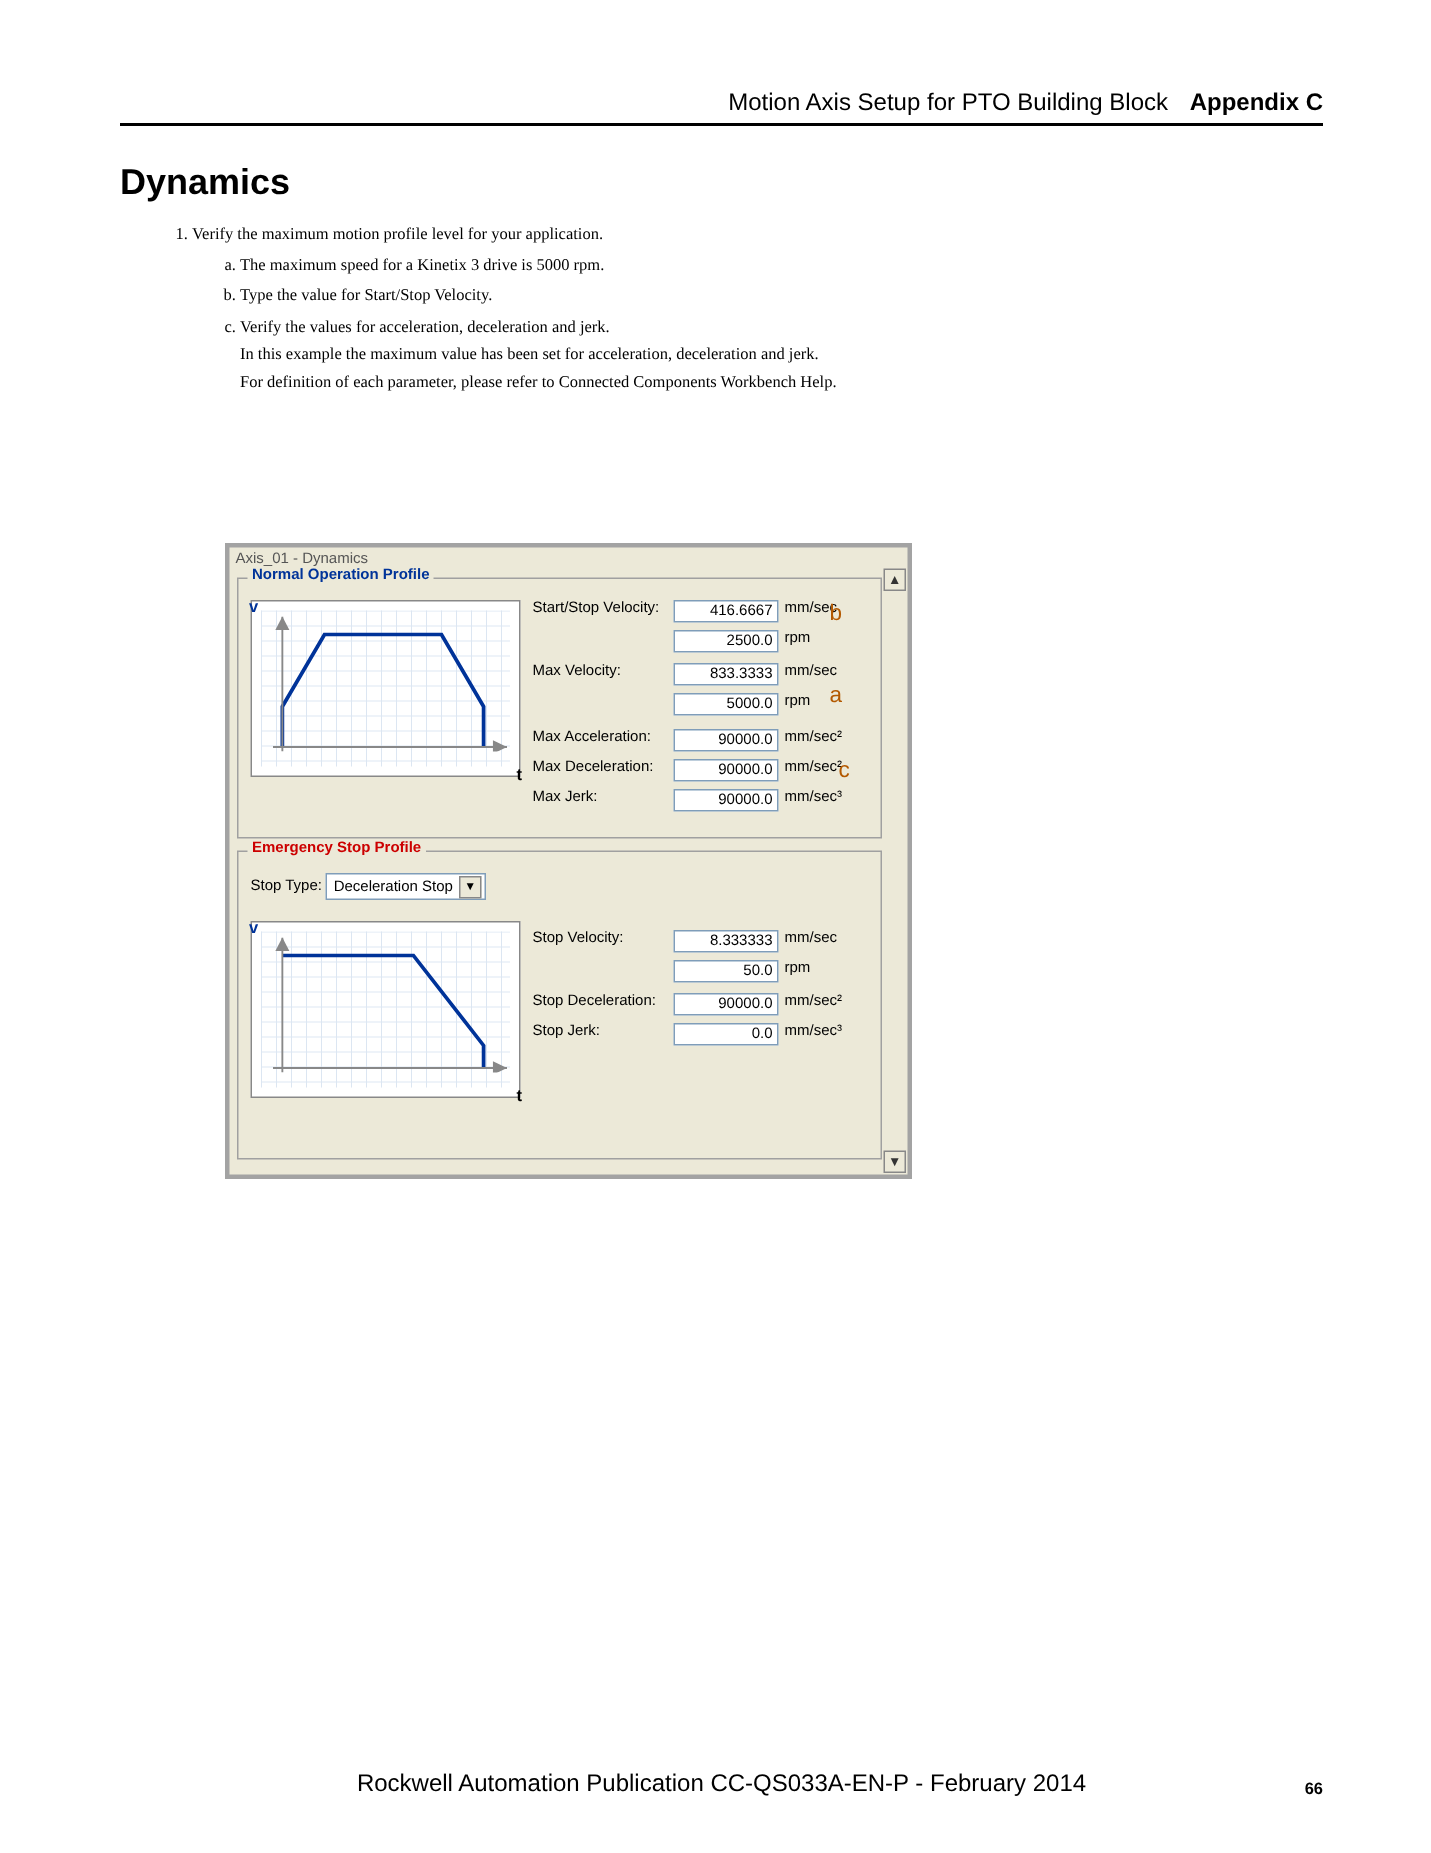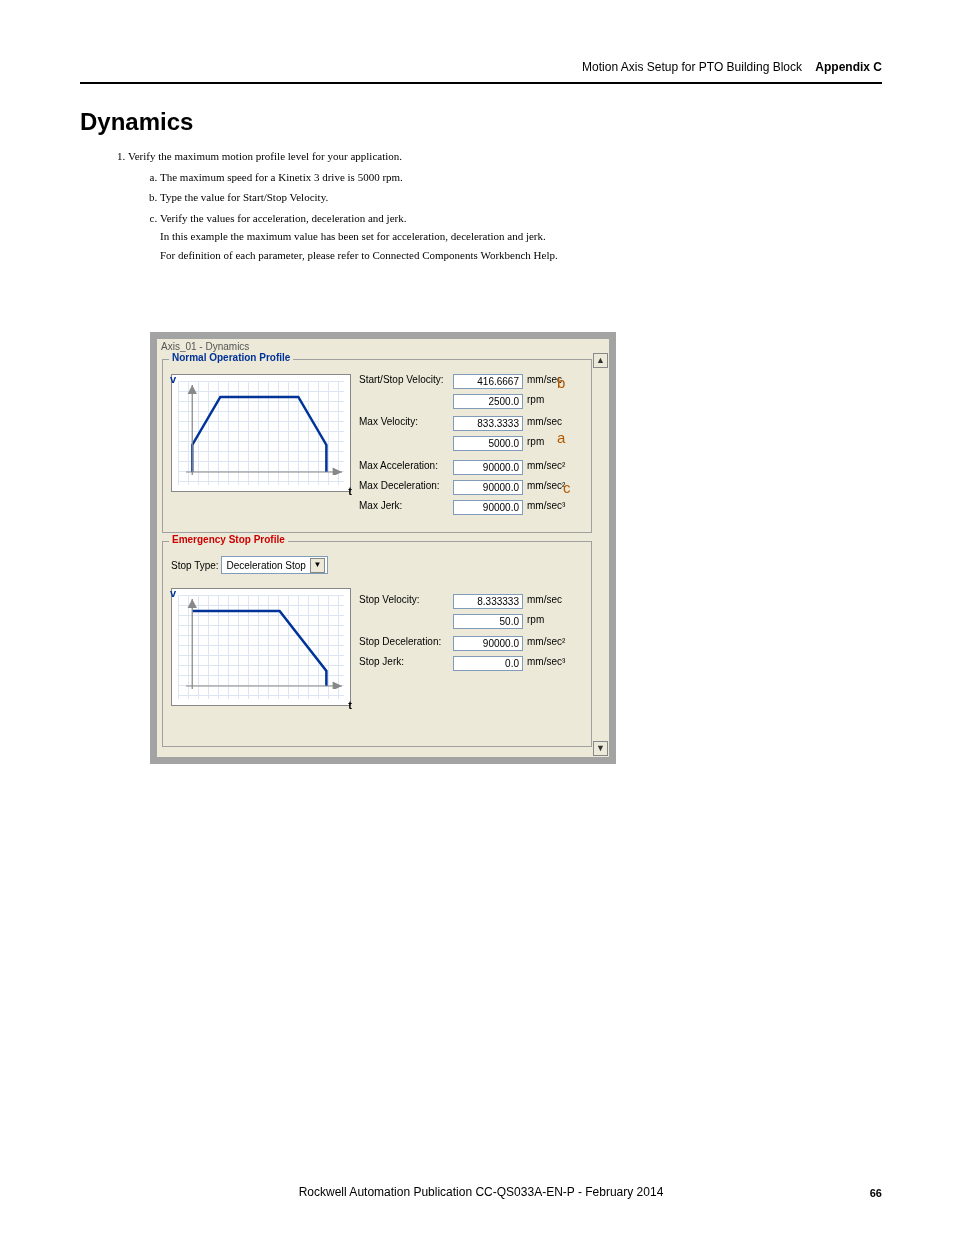--- a/index.html
+++ b/index.html
@@ -9,21 +9,21 @@
     font-family: Georgia, 'Times New Roman', serif;
     color: #000;
     background: #fff;
     position: relative;
   }
   .header-row {
     position: absolute;
     top: 60px;
     left: 80px; right: 72px;
     font-family: Arial, Helvetica, sans-serif;
-    font-size: 12px;
+    font-size: 16px;
     text-align: right;
     padding-bottom: 6px;
   }
   .header-title { font-weight: normal; }
   .header-appendix { font-weight: bold; margin-left: 10px; }
   .header-rule {
     position: absolute;
     top: 82px;
     left: 80px; right: 72px;
     border-top: 2px solid #000;
@@ -43,24 +43,24 @@
     font-size: 11px;
     line-height: 1.5;
   }
   ol.main { list-style: decimal; padding-left: 28px; margin: 0; }
   ol.sub  { list-style: lower-alpha; padding-left: 32px; margin: 4px 0 0 0; }
   ol.main > li, ol.sub > li { margin-bottom: 4px; }
   .sub-desc { margin-top: 2px; }
   
   .panel-wrap {
     position: absolute;
-    top: 332px; left: 150px;
+    top: 362px; left: 150px;
     width: 452px; height: 418px;
     background: #ece9d8;
-    border: 7px solid #a3a3a3;
+    border: 3px solid #a3a3a3;
     font-family: Tahoma, Arial, sans-serif;
     font-size: 10px;
     color: #000;
     overflow: hidden;
   }
   .panel-titlebar {
     position: absolute; top: 2px; left: 4px;
     font-size: 10px; color: #555;
   }
   .groupbox {
@@ -134,21 +134,21 @@
     width:13px; height:13px;
     border:1px solid #888; background:#ece9d8;
     margin-left:2px; text-align:center;
     font-size:8px; line-height:11px;
   }
   
   .footer {
     position:absolute; bottom:36px;
     left:80px; right:72px;
     font-family: Arial, sans-serif;
-    font-size:12px;
+    font-size:16px;
     text-align:center;
   }
   .page-num {
     position:absolute; bottom:36px; right:72px;
     font-family: Arial, sans-serif;
     font-size:11px; font-weight:bold;
   }
 </style>
 </head>
 <body>

